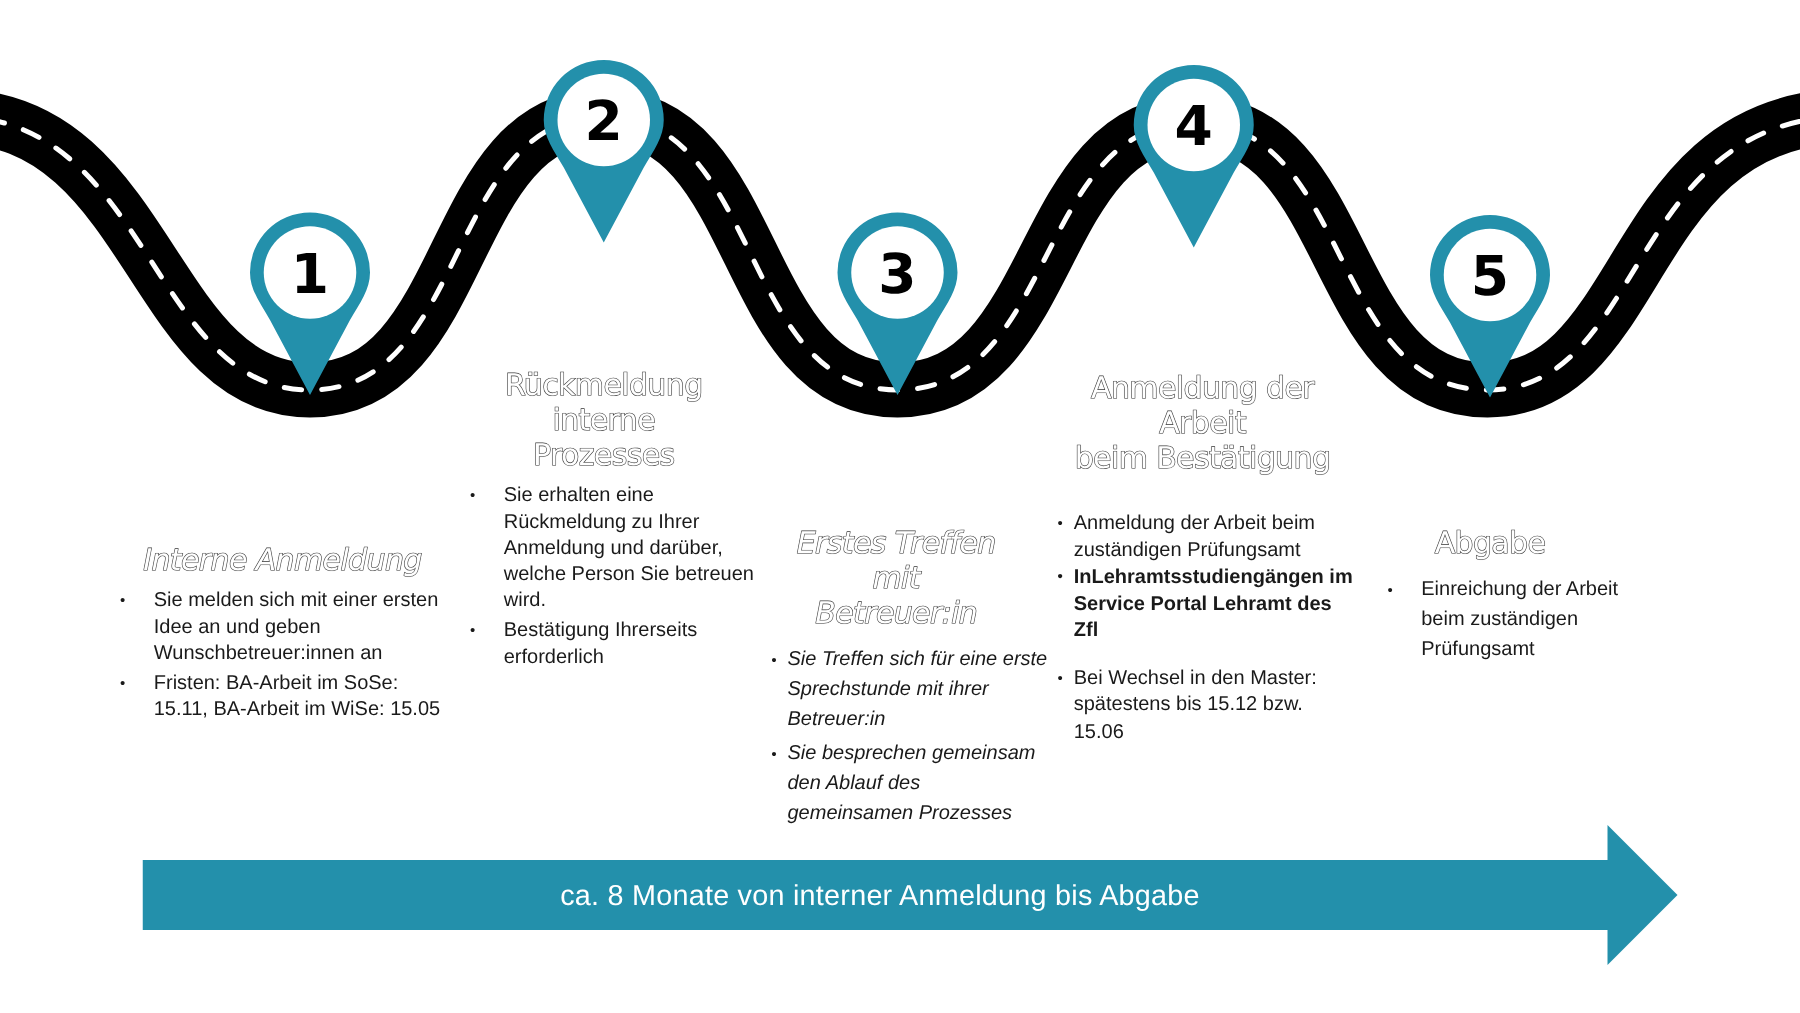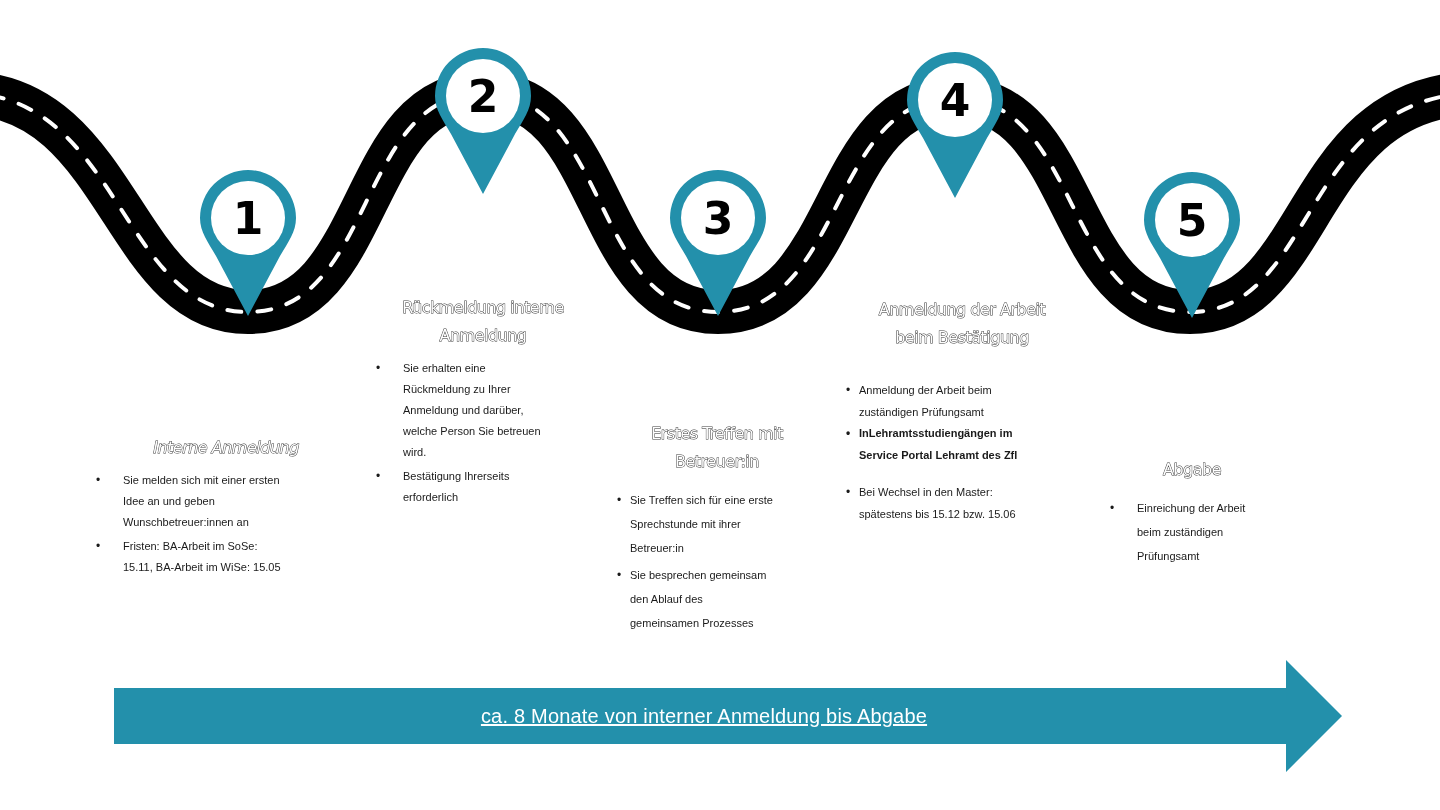--- a/index.html
+++ b/index.html
@@ -1,33 +1,33 @@
 <!DOCTYPE html>
 <html><head>
 <meta charset="utf-8">
 <style>
   html, body { margin:0; padding:0; background:#ffffff; }
   body { width:1440px; height:810px; position:relative; overflow:hidden;
          font-family:"Liberation Sans", sans-serif; color:#1a1a1a; }
   #road-svg { position:absolute; left:0; top:0; width:1440px; height:810px; }
   .step { position:absolute; }
-  .step-title { font-family:"DejaVu Sans", sans-serif; font-size:16px; line-height:28px;
+  .step-title { font-family:"DejaVu Sans", sans-serif; font-size:24px; line-height:28px;
                 text-align:center; color:#fff; letter-spacing:-0.5px;
                 -webkit-text-stroke:0.9px #3a3a3a; paint-order:stroke fill;
                 text-shadow:0 0 0.6px #3a3a3a; margin:0; font-weight:normal; }
   .step-title span { display:block; }
-  ul.bullets { list-style:none; margin:8px 0 0 0; padding:0; font-size:11px; line-height:21px;
+  ul.bullets { list-style:none; margin:8px 0 0 0; padding:0; font-size:16px; line-height:21px;
                color:#1a1a1a; }
   ul.bullets li { position:relative; padding-left:27px; margin-bottom:3px; }
   ul.bullets li::before { content:"\2022"; position:absolute; left:0; top:0; font-size:12px; }
   ul.bullets.tight li { padding-left:13px; }
   .arrow { position:absolute; left:114px; top:660px; width:1230px; height:112px; }
   .arrow-text { position:absolute; left:114px; top:688px; width:1180px; height:56px;
                 display:flex; align-items:center; justify-content:center;
-                color:#ffffff; font-size:20px; letter-spacing:0.2px;text-decoration:underline; }
+                color:#ffffff; font-size:23px; letter-spacing:0.2px; }
   .pin-num { font-family:"DejaVu Sans", sans-serif; font-weight:bold; font-size:44px;
              fill:#000; }
 </style>
 </head>
 <body>
 
 <svg id="road-svg" viewBox="0 0 1440 810" xmlns="http://www.w3.org/2000/svg">
   <g>
     <path id="roadPath" d="M -40 93
       C 120 90, 120 312, 248 312
@@ -86,33 +86,33 @@
     </li>
     <li>
       <span>Fristen: BA-Arbeit im SoSe:</span><br><span>15.11, BA-Arbeit im WiSe: 15.05</span>
     </li>
   </ul>
 </div>
 
 <div class="step" style="left:376px; top:294px; width:230px;">
   <h2 class="step-title" style="margin-left:-8px; width:230px;">
     <span>Rückmeldung interne</span>
-    <span>Anmeldung</span>
+    <span>Prozesses</span>
   </h2>
   <ul class="bullets" style="margin-top:8px;">
     <li>
       <span>Sie erhalten eine</span><br><span>Rückmeldung zu Ihrer</span><br><span>Anmeldung und darüber,</span><br><span>welche Person Sie betreuen</span><br><span>wird.</span>
     </li>
     <li>
       <span>Bestätigung Ihrerseits</span><br><span>erforderlich</span>
     </li>
   </ul>
 </div>
 
-<div class="step" style="left:617px; top:420px; width:230px;">
+<div class="step" style="left:617px; top:420px; width:230px;font-style:italic;">
   <h2 class="step-title" style="width:200px;">
     <span>Erstes Treffen mit</span>
     <span>Betreuer:in</span>
   </h2>
   <ul class="bullets tight" style="margin-top:12px; line-height:24px;">
     <li>
       <span>Sie Treffen sich für eine erste</span><br><span>Sprechstunde mit ihrer</span><br><span>Betreuer:in</span>
     </li>
     <li>
       <span>Sie besprechen gemeinsam</span><br><span>den Ablauf des</span><br><span>gemeinsamen Prozesses</span>
@@ -131,21 +131,21 @@
     </li>
     <li style="margin-bottom:16px;font-weight:bold;">
       <span>InLehramtsstudiengängen im</span><br><span>Service Portal Lehramt des Zfl</span>
     </li>
     <li style="margin-bottom:0;">
       <span>Bei Wechsel in den Master:</span><br><span>spätestens bis 15.12 bzw. 15.06</span>
     </li>
   </ul>
 </div>
 
-<div class="step" style="left:1110px; top:456px; width:220px;">
+<div class="step" style="left:1110px; top:420px; width:220px;">
   <h2 class="step-title" style="width:164px;">
     <span>Abgabe</span>
   </h2>
   <ul class="bullets" style="margin-top:12px; line-height:24px;">
     <li>
       <span>Einreichung der Arbeit</span><br><span>beim zuständigen</span><br><span>Prüfungsamt</span>
     </li>
   </ul>
 </div>
 

